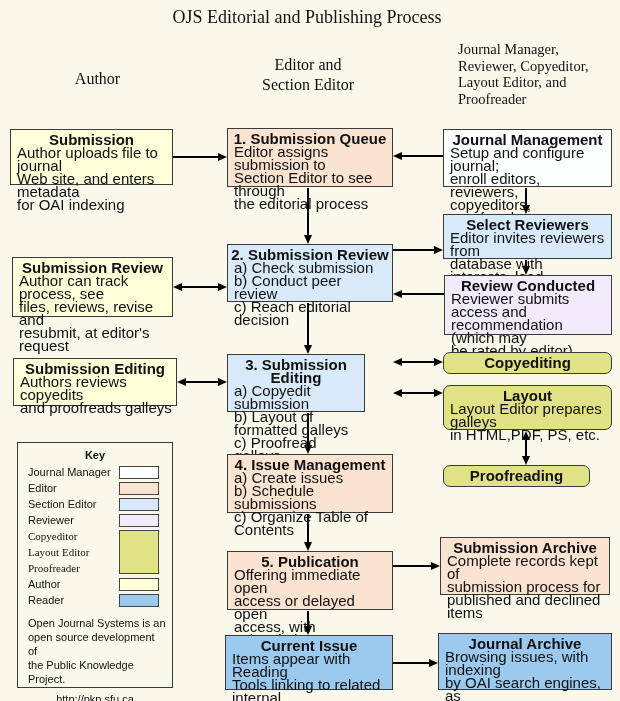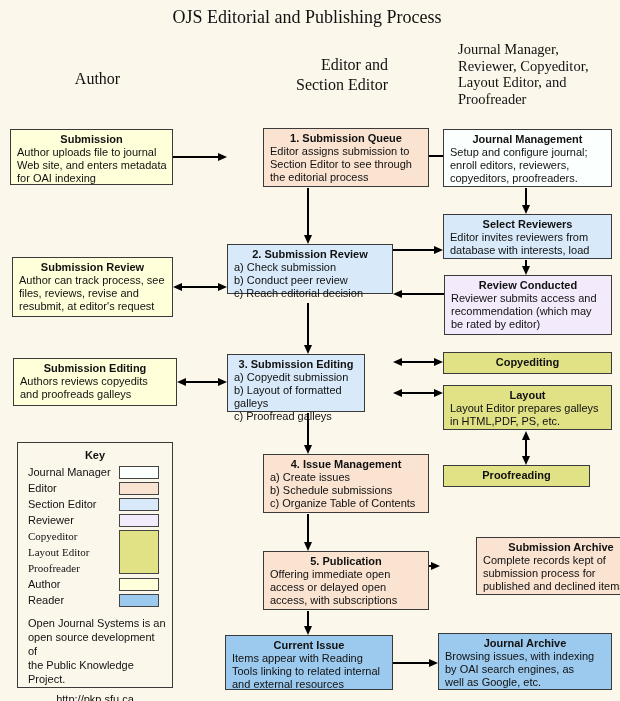--- a/index.html
+++ b/index.html
@@ -22,30 +22,30 @@
     position:absolute;
     font-family:"Liberation Serif",serif;
     font-size:16px;line-height:20px;
     white-space:pre-line;
   }
   .col-header.right{font-size:14.5px;line-height:16.5px;}
   .box{
     position:absolute;
     border:1.6px solid var(--c-box_border,#3a3a3a);
     box-sizing:border-box;
-    font-size:11px;line-height:13px;
+    font-size:15px;line-height:13px;
   }
   .bt{font-weight:bold;text-align:center;padding-top:3px;}
   .bb{padding:0 4px 0 6px;white-space:pre-line;}
   .c-author{background:var(--c-author_box,#ffffd9);}
-  .c-editor{background:var(--c-editor_box,#fae3d1);margin-left:36px;}
+  .c-editor{background:var(--c-editor_box,#fae3d1);}
   .c-sectioneditor{background:var(--c-section_editor_box,#d8eaf9);}
   .c-jm{background:var(--c-journal_manager_box,#fbfffe);}
   .c-reviewer{background:var(--c-reviewer_box,#f3eafb);}
-  .c-olive{background:var(--c-copyeditor_box,#e1e186);}
+  .c-olive{background:var(--c-copyeditor_box,#e1e186);border-radius:7px;}
   .c-reader{background:var(--c-reader_box,#9ccaef);}
   svg.arrows{position:absolute;left:0;top:0;z-index:0;}
   .box,.diagram-title,.col-header,.key-box{z-index:1;}
   .arrow-line{stroke:#000;stroke-width:2;}
   .arrow-head{fill:#000;stroke:none;}
   
   .key-box{
     position:absolute;left:17px;top:442px;width:156px;height:246px;
     border:1.6px solid var(--c-box_border,#3a3a3a);
     box-sizing:border-box;background:var(--c-background,#fcf7eb);
@@ -160,21 +160,21 @@
     </g>
 
     <g>
       <line class="arrow-line" x1="393" y1="663" x2="429" y2="663"></line>
       <polygon class="arrow-head" points="438,663 429,659 429,667"></polygon>
     </g>
   </svg>
 
   <div class="diagram-title">OJS Editorial and Publishing Process</div>
   <div class="col-header" style="left:20px;top:69px;width:155px;text-align:center">Author</div>
-  <div class="col-header" style="left:228px;top:55px;width:160px;text-align:right">Editor and
+  <div class="col-header" style="left:228px;top:55px;width:160px;text-align:center">Editor and
 Section Editor</div>
   <div class="col-header right" style="left:458px;top:41px;width:160px">Journal Manager,
 Reviewer, Copyeditor,
 Layout Editor, and
 Proofreader</div>
 
   <div class="box c-author" style="left:10px;top:129px;width:163px;height:56px">
     <div class="bt">Submission</div>
     <div class="bb">Author uploads file to journal
 Web site, and enters metadata
@@ -191,21 +191,21 @@
     <div class="bb">Authors reviews copyedits
 and proofreads galleys</div>
   </div>
 
   <div class="box c-editor" style="left:227px;top:128px;width:166px;height:59px">
     <div class="bt">1. Submission Queue</div>
     <div class="bb">Editor assigns submission to
 Section Editor to see through
 the editorial process</div>
   </div>
-  <div class="box c-sectioneditor" style="left:227px;top:244px;width:166px;height:50px">
+  <div class="box c-sectioneditor" style="left:227px;top:244px;width:166px;height:58px">
     <div class="bt">2. Submission Review</div>
     <div class="bb">a) Check submission
 b) Conduct peer review
 c) Reach editorial decision</div>
   </div>
   <div class="box c-sectioneditor" style="left:227px;top:354px;width:138px;height:58px">
     <div class="bt">3. Submission Editing</div>
     <div class="bb">a) Copyedit submission
 b) Layout of formatted galleys
 c) Proofread galleys</div>

